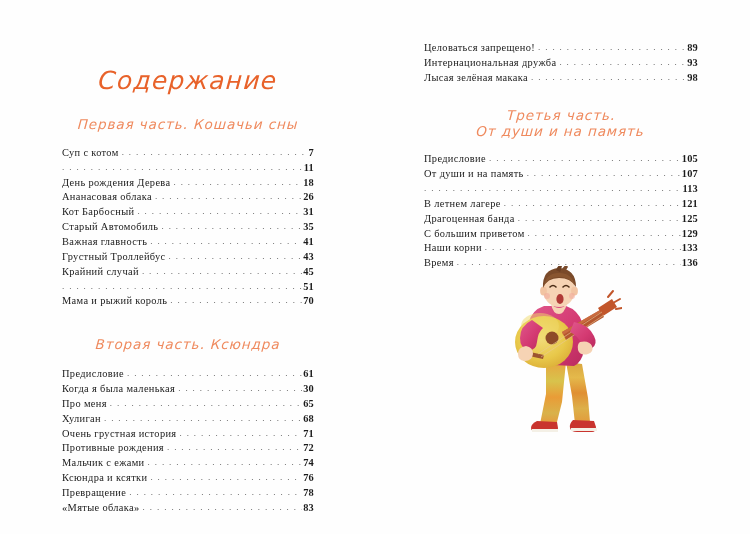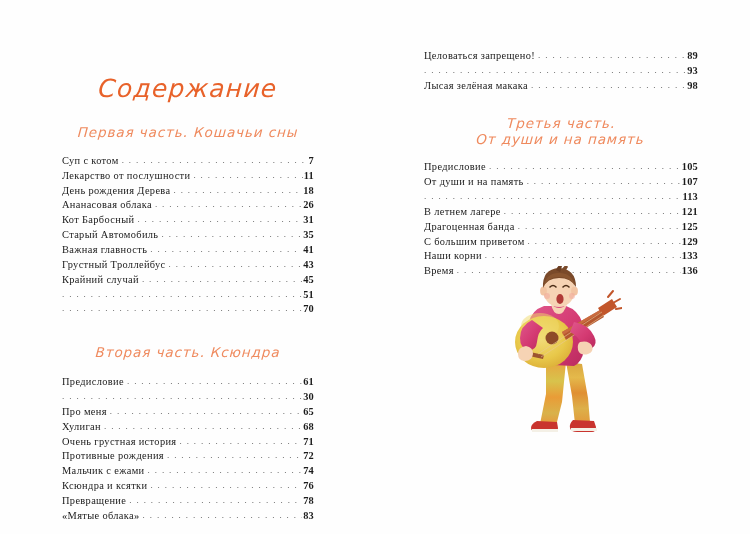--- a/index.html
+++ b/index.html
@@ -12,21 +12,21 @@
     width: 750px;
     height: 534px;
     background: #fefefe;
     overflow: hidden;
     font-family: "Liberation Serif", "DejaVu Serif", serif;
   }
 
   
   .column {
     position: absolute;
-    top: 8px;
+    top: 0;
   }
   #left-column  { left: 62px;  width: 252px; }
   #right-column { left: 424px; width: 274px; }
 
   
   .book-title {
     font-family: "DejaVu Sans", sans-serif;
     font-size: 25px;
     color: #e8622a;
     text-align: center;
@@ -113,21 +113,20 @@
 
     <div style="height:13px"></div>
 
     <ul class="toc-list" id="part1-list">
         <li class="toc-entry">
           <span class="entry-title">Суп с котом</span>
           <span class="leader">. . . . . . . . . . . . . . . . . . . . . . . . . . . . . . . . . . . . . . . . . . . . . . . . . . . . . . . . . . . . . . . . . . . . . . . . . . . . . . . . . . . . . .</span>
           <span class="page-num">7</span>
         </li>
         <li class="toc-entry">
-          <span class="entry-title">Лекарство от послушности</span>
           <span class="leader">. . . . . . . . . . . . . . . . . . . . . . . . . . . . . . . . . . . . . . . . . . . . . . . . . . . . . . . . . . . . . . . . . . . . . . . . . . . . . . . . . . . . . .</span>
           <span class="page-num">11</span>
         </li>
         <li class="toc-entry">
           <span class="entry-title">День рождения Дерева</span>
           <span class="leader">. . . . . . . . . . . . . . . . . . . . . . . . . . . . . . . . . . . . . . . . . . . . . . . . . . . . . . . . . . . . . . . . . . . . . . . . . . . . . . . . . . . . . .</span>
           <span class="page-num">18</span>
         </li>
         <li class="toc-entry">
           <span class="entry-title">Ананасовая облака</span>
@@ -157,38 +156,40 @@
         <li class="toc-entry">
           <span class="entry-title">Крайний случай</span>
           <span class="leader">. . . . . . . . . . . . . . . . . . . . . . . . . . . . . . . . . . . . . . . . . . . . . . . . . . . . . . . . . . . . . . . . . . . . . . . . . . . . . . . . . . . . . .</span>
           <span class="page-num">45</span>
         </li>
         <li class="toc-entry">
           <span class="leader">. . . . . . . . . . . . . . . . . . . . . . . . . . . . . . . . . . . . . . . . . . . . . . . . . . . . . . . . . . . . . . . . . . . . . . . . . . . . . . . . . . . . . .</span>
           <span class="page-num">51</span>
         </li>
         <li class="toc-entry">
+          <span class="entry-title">Мама и рыжий король</span>
           <span class="leader">. . . . . . . . . . . . . . . . . . . . . . . . . . . . . . . . . . . . . . . . . . . . . . . . . . . . . . . . . . . . . . . . . . . . . . . . . . . . . . . . . . . . . .</span>
           <span class="page-num">70</span>
         </li>
       </ul>
 
     <div style="height:28px"></div>
 
     <div class="part-heading">Вторая часть. Ксюндра</div>
 
     <div style="height:14px"></div>
 
     <ul class="toc-list" id="part2-list">
         <li class="toc-entry">
           <span class="entry-title">Предисловие</span>
           <span class="leader">. . . . . . . . . . . . . . . . . . . . . . . . . . . . . . . . . . . . . . . . . . . . . . . . . . . . . . . . . . . . . . . . . . . . . . . . . . . . . . . . . . . . . .</span>
           <span class="page-num">61</span>
         </li>
         <li class="toc-entry">
+          <span class="entry-title">Когда я была маленькая</span>
           <span class="leader">. . . . . . . . . . . . . . . . . . . . . . . . . . . . . . . . . . . . . . . . . . . . . . . . . . . . . . . . . . . . . . . . . . . . . . . . . . . . . . . . . . . . . .</span>
           <span class="page-num">30</span>
         </li>
         <li class="toc-entry">
           <span class="entry-title">Про меня</span>
           <span class="leader">. . . . . . . . . . . . . . . . . . . . . . . . . . . . . . . . . . . . . . . . . . . . . . . . . . . . . . . . . . . . . . . . . . . . . . . . . . . . . . . . . . . . . .</span>
           <span class="page-num">65</span>
         </li>
         <li class="toc-entry">
           <span class="entry-title">Хулиган</span>
@@ -232,20 +233,21 @@
 
     <div style="height:41px"></div>
 
     <ul class="toc-list" id="cont-list">
         <li class="toc-entry">
           <span class="entry-title">Целоваться запрещено!</span>
           <span class="leader">. . . . . . . . . . . . . . . . . . . . . . . . . . . . . . . . . . . . . . . . . . . . . . . . . . . . . . . . . . . . . . . . . . . . . . . . . . . . . . . . . . . . . .</span>
           <span class="page-num">89</span>
         </li>
         <li class="toc-entry">
+          <span class="entry-title">Интернациональная дружба</span>
           <span class="leader">. . . . . . . . . . . . . . . . . . . . . . . . . . . . . . . . . . . . . . . . . . . . . . . . . . . . . . . . . . . . . . . . . . . . . . . . . . . . . . . . . . . . . .</span>
           <span class="page-num">93</span>
         </li>
         <li class="toc-entry">
           <span class="entry-title">Лысая зелёная макака</span>
           <span class="leader">. . . . . . . . . . . . . . . . . . . . . . . . . . . . . . . . . . . . . . . . . . . . . . . . . . . . . . . . . . . . . . . . . . . . . . . . . . . . . . . . . . . . . .</span>
           <span class="page-num">98</span>
         </li>
       </ul>
 

